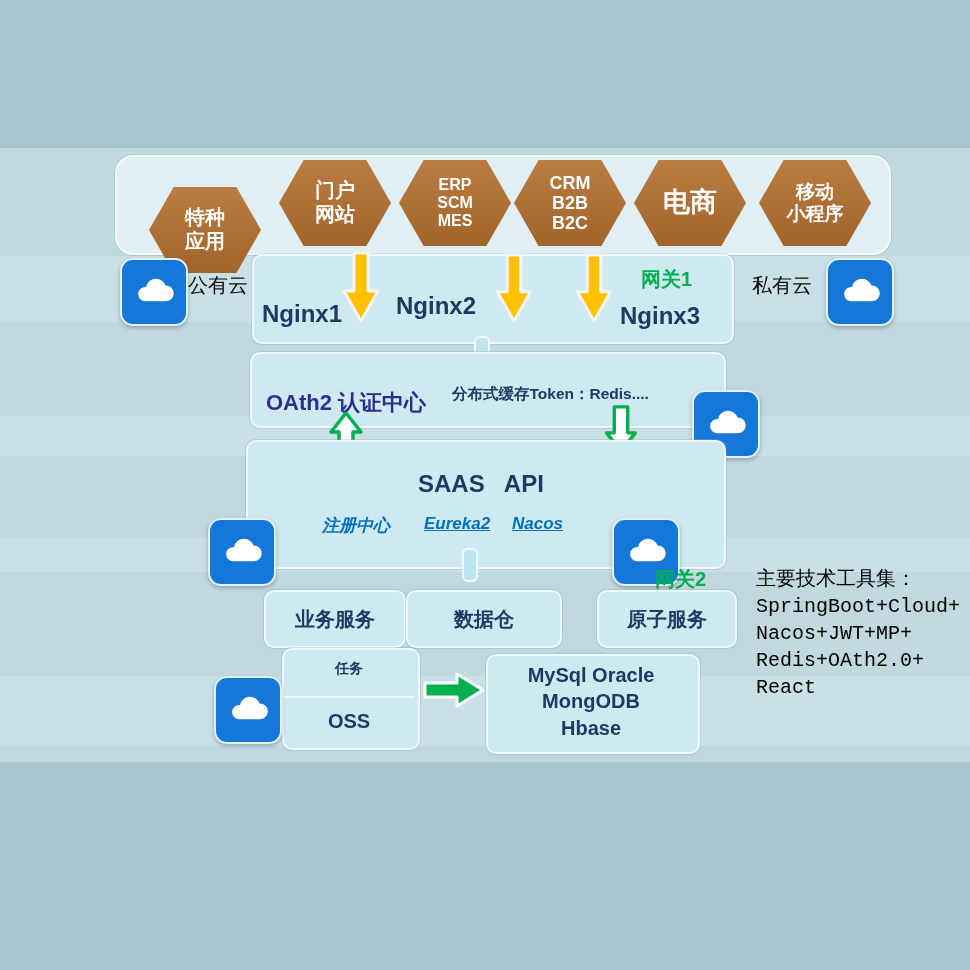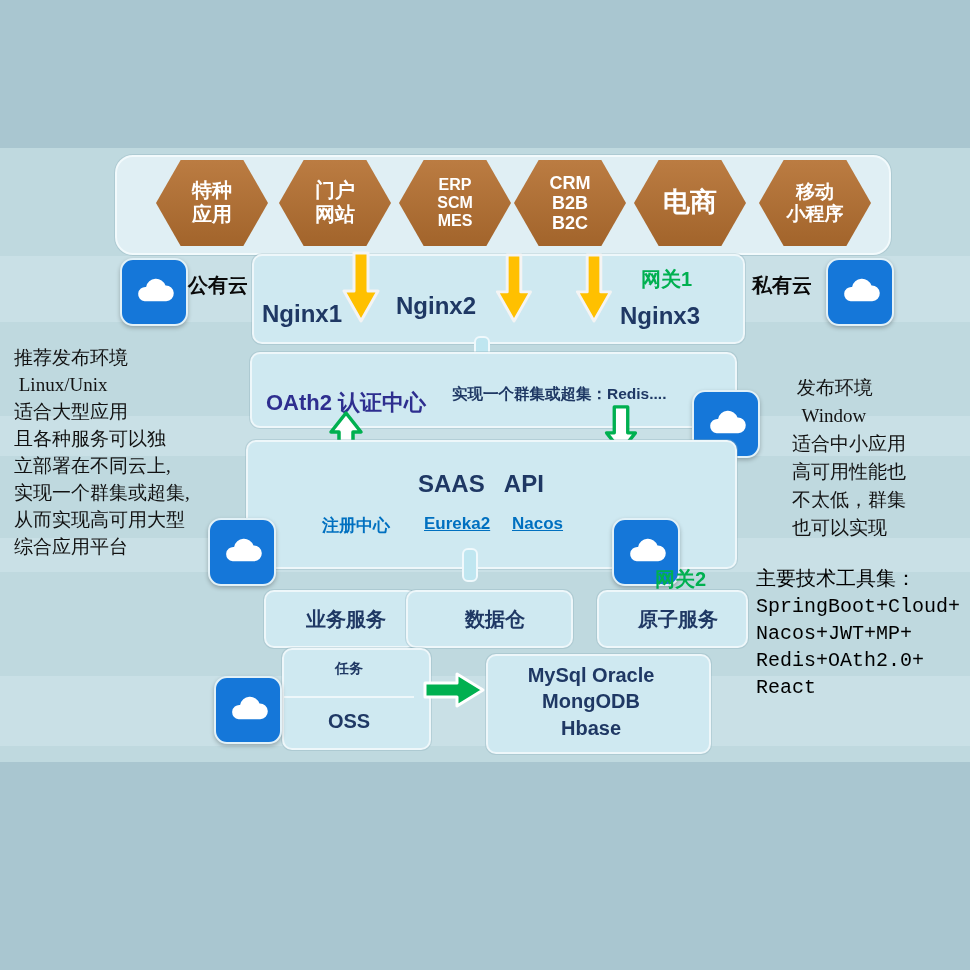--- a/index.html
+++ b/index.html
@@ -12,21 +12,21 @@
   .band-mid { position:absolute; left:0; top:148px; width:970px; height:614px;
     background: var(--panel,#bfd9df); }
   .strip { position:absolute; left:0; width:970px; background: var(--strip,#c9e0e6); }
 
   
   .hex-panel { position:absolute; left:115px; top:155px; width:772px; height:96px;
     background:#e0eff4; border:2px solid #f2fafc; border-radius:18px;
     box-shadow:0 0 0 1px rgba(140,175,185,.35); }
   .bluebox { position:absolute; background:var(--boxfill,#cfe9f1);
     border:2px solid var(--boxborder,#eef7fa); border-radius:10px;
-    box-shadow:0 0 0 1px rgba(140,175,185,.35);padding-left:11px; }
+    box-shadow:0 0 0 1px rgba(140,175,185,.35); }
   .bluebox.center { display:flex; align-items:center; justify-content:center; text-align:center; }
 
   
   .hex { position:absolute; top:160px; width:112px; height:86px;
     clip-path: polygon(22% 0,78% 0,100% 50%,78% 100%,22% 100%,0 50%);
     background: linear-gradient(180deg, var(--hexlight,#bb7c42), var(--hexfill,#a2642b));
     color:#ffffff; font-weight:bold; font-size:20px; line-height:1.18;
     display:flex; align-items:center; justify-content:center; text-align:center;
     white-space:pre-line; }
   .hex.lines3 { font-size:16px; line-height:1.12; }
@@ -35,30 +35,30 @@
   
   .cloud { position:absolute; width:64px; height:64px;
     background:var(--cloudblue,#1577d9); border:2px solid #e2f1f7; border-radius:13px;
     box-shadow:0 2px 4px rgba(0,0,0,.25);
     display:flex; align-items:center; justify-content:center; }
 
   
   .t { position:absolute; font-weight:bold; white-space:pre; }
   .navy { color:var(--navy,#1f3864); }
   .green { color:var(--green,#00b050); }
-  .blue  { color:var(--blue,#0070c0); }
+  .blue  { color:var(--blue,#0070c0);font-style:italic; }
   .oauthc{ color:var(--oauth,#2e2e8f);margin-top:12px; }
   .u { text-decoration:underline; }
 
   .note { position:absolute; white-space:pre-wrap; color:#121212;
     font-family:"Liberation Serif", serif; font-weight:400; }
   .note.sans { font-family:"Liberation Sans", sans-serif; }
 
   .cloud-caption { position:absolute; font-size:20px; color:#0a0a0a;
-    font-family:"Liberation Serif", serif; white-space:pre;font-weight:bold; }
+    font-family:"Liberation Serif", serif; white-space:pre; }
 
   
   .arrow { position:absolute; }
   .arrow.gold polygon { fill:var(--gold,#ffc000); stroke:#f4f4f4; stroke-width:3; stroke-linejoin:round; }
   .arrow.green-outline polygon { fill:#ffffff; stroke:var(--green,#00b050); stroke-width:3.5; stroke-linejoin:round; }
   .arrow.green-solid polygon { fill:var(--green,#00b050); stroke:#ffffff; stroke-width:3; stroke-linejoin:round; }
 
   .connector { position:absolute; width:12px; background:#bfe6f0;
     border:2px solid #f0f9fc; border-radius:6px; }
 
@@ -72,21 +72,21 @@
 
 <div class="stage">
 
   <div class="band-mid"></div>
   <div class="strip" style="top:256px;height:66px;"></div>
   <div class="strip" style="top:416px;height:40px;"></div>
   <div class="strip" style="top:538px;height:34px;"></div>
   <div class="strip" style="top:676px;height:70px;"></div>
 
   <div class="hex-panel"></div>
-  <div class="hex" style="left:156px;">特种
+  <div class="hex" style="left:149px;margin-top:27px;">特种
 应用</div>
   <div class="hex" style="left:279px;">门户
 网站</div>
   <div class="hex lines3" style="left:399px;">ERP
 SCM
 MES</div>
   <div class="hex lines3" style="left:514px;font-size:18px;">CRM
 B2B
 B2C</div>
   <div class="hex big" style="left:634px;">电商</div>
@@ -119,21 +119,21 @@
       <polygon points="13,3 27,3 27,41 37,41 20,71 3,41 13,41"></polygon>
     </svg>
   <svg class="arrow gold" style="left:574px;top:252px;" width="40" height="72" viewBox="0 0 40 74">
       <polygon points="13,3 27,3 27,41 37,41 20,71 3,41 13,41"></polygon>
     </svg>
 
   <div class="connector" style="left:474px;top:336px;height:28px;"></div>
 
   <div class="bluebox" style="left:250px;top:352px;width:472px;height:72px;"></div>
   <div class="t oauthc" style="left:266px;top:376px;font-size:22px;">OAth2 认证中心</div>
-  <div class="t navy" style="left:452px;top:384px;font-size:15.5px;">实现一个群集或超集：Redis....</div>
+  <div class="t navy" style="left:452px;top:384px;font-size:15.5px;">分布式缓存Token：Redis....</div>
   <div class="cloud" style="left:692px;top:390px;">
     <svg viewBox="0 0 64 64" width="46" height="46">
         <path d="M19 45 a10 10 0 1 1 2-20 a14 14 0 0 1 27-2 a10 10 0 1 1 1 22 z" fill="#ffffff"></path>
       </svg>
   </div>
 
   <svg class="arrow green-outline" style="left:328px;top:410px;" width="36" height="52" viewBox="0 0 36 52">
       <polygon points="18,3 33,22 25,22 25,49 11,49 11,22 3,22"></polygon>
     </svg>
   <svg class="arrow green-outline" style="left:603px;top:404px;" width="36" height="50" viewBox="0 0 36 52">
@@ -177,33 +177,19 @@
   <div class="abs dbtext" style="left:486px;top:662px;width:210px;">MySql  Oracle
 MongODB
 Hbase</div>
 
   <div class="cloud" style="left:214px;top:676px;">
     <svg viewBox="0 0 64 64" width="46" height="46">
         <path d="M19 45 a10 10 0 1 1 2-20 a14 14 0 0 1 27-2 a10 10 0 1 1 1 22 z" fill="#ffffff"></path>
       </svg>
   </div>
 
-  <div class="note" style="left:14px;top:344px;width:246px;font-size:19px;line-height:27px;">推荐发布环境
- Linux/Unix
-适合大型应用
-且各种服务可以独
-立部署在不同云上,
-实现一个群集或超集,
-从而实现高可用大型
-综合应用平台</div>
-  <div class="note" style="left:792px;top:374px;width:172px;font-size:19px;line-height:28px;"> 发布环境
-  Window
-适合中小应用
-高可用性能也
-不太低，群集
-也可以实现</div>
   <div class="note sans" style="left:756px;top:566px;width:212px;font-size:20px;line-height:27px;color:#000;font-family:Liberation Mono, monospace;">主要技术工具集：
 SpringBoot+Cloud+
 Nacos+JWT+MP+
 Redis+OAth2.0+
 React</div>
 
 </div>
 
 </body></html>

